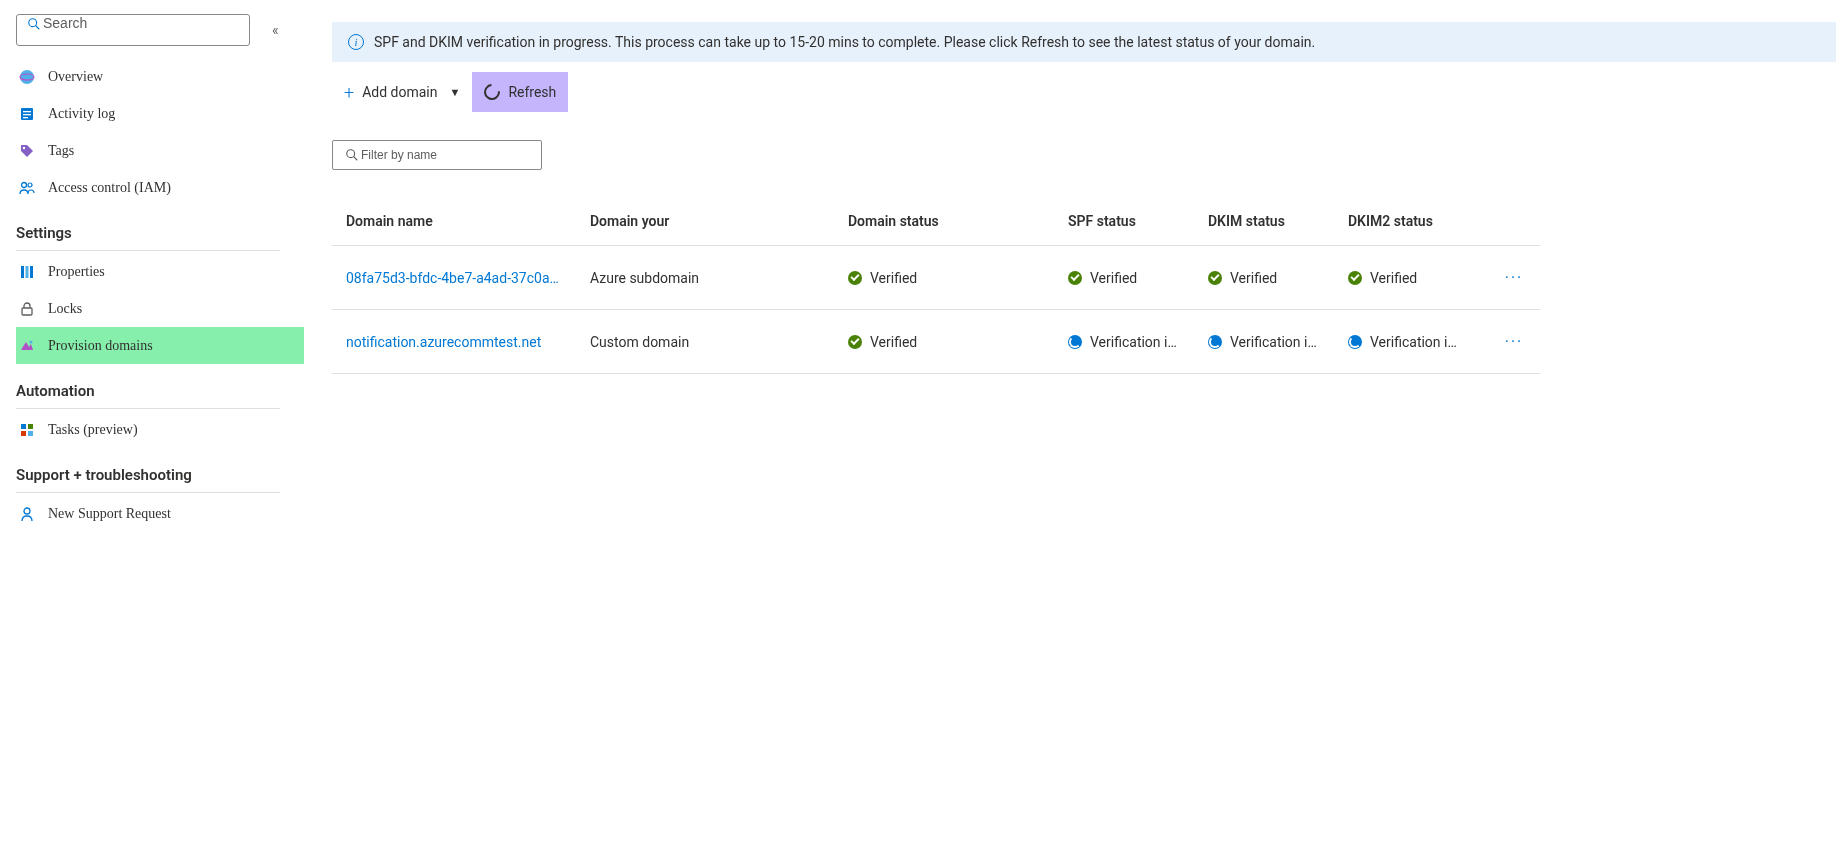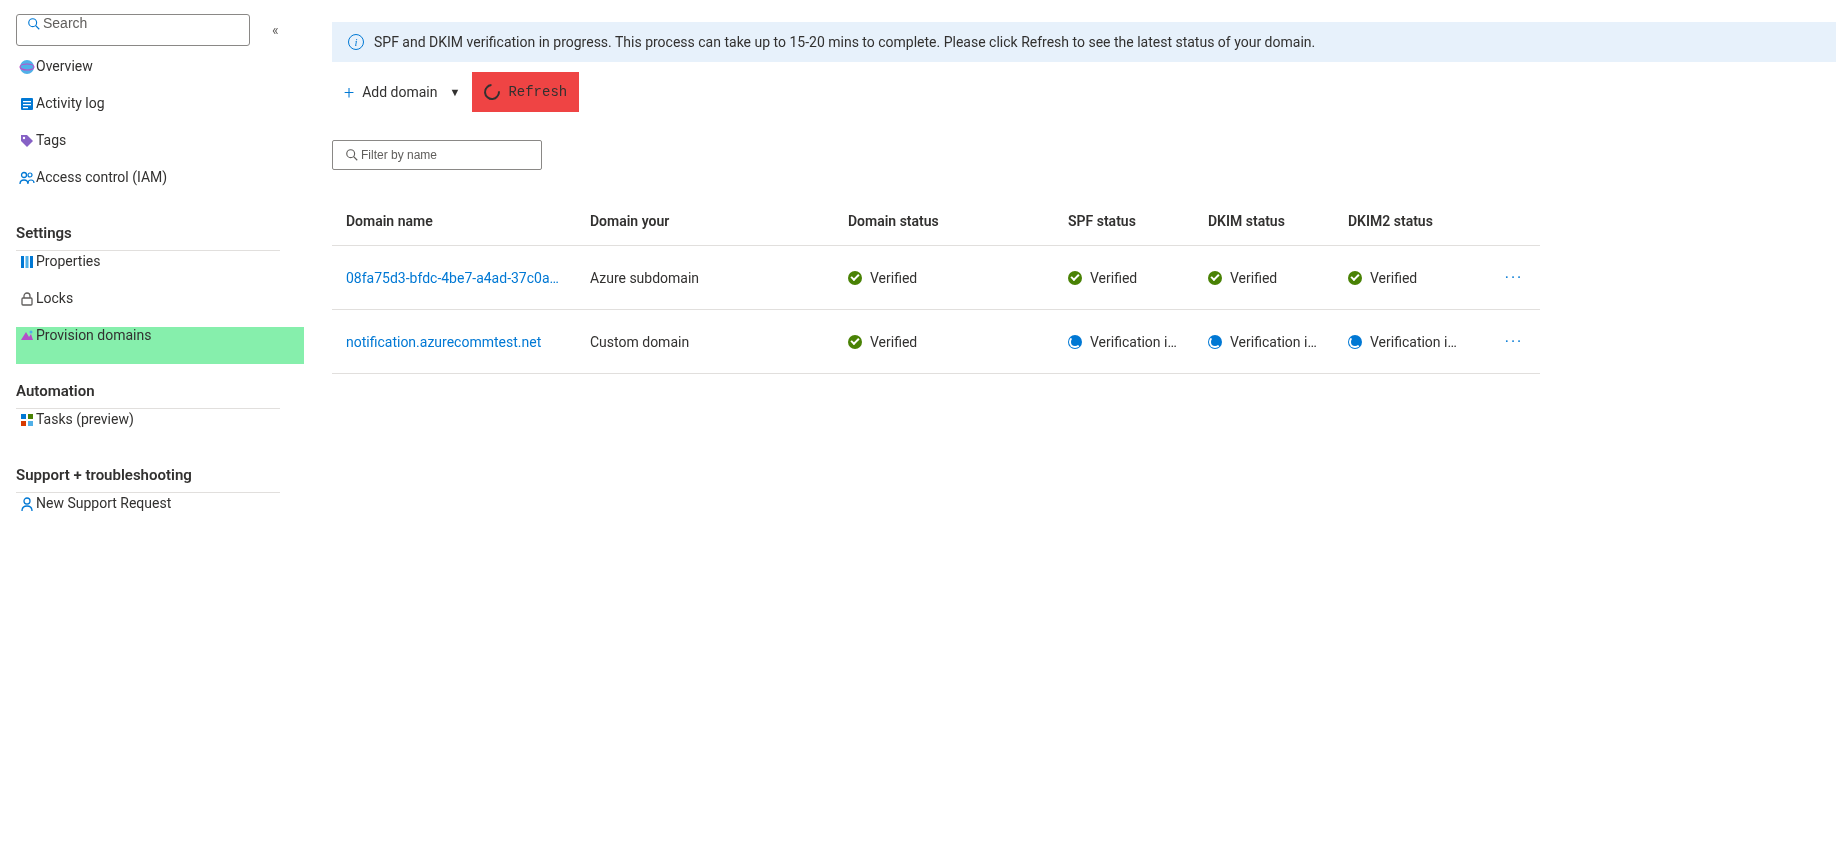--- a/index.html
+++ b/index.html
@@ -41,24 +41,26 @@
   color: #323130;
 }
 .search-box input::placeholder { color: #605e5c; }
 .collapse-btn {
   color: #605e5c;
   cursor: pointer;
   font-size: 14px;
 }
 .nav-item {
   display: flex;
-  align-items: flex-start;
+  align-items: center;
   height: 37px;
   padding-left: 2px;
   cursor: pointer;
+  gap: 12px;
+  font-family: Liberation Serif, serif;
 }
 .nav-item.active { background: #86efac; }
 .nav-icon {
   width: 18px;
   height: 18px;
   display: flex;
   align-items: center;
   justify-content: center;
   flex-shrink: 0;
 }
@@ -100,21 +102,21 @@
 }
 .tb-btn {
   display: flex;
   align-items: center;
   height: 40px;
   padding: 0 12px;
   cursor: pointer;
   gap: 8px;
   font-size: 14px;
 }
-.tb-btn.hover { background: #ef4444; font-family: Liberation Mono, monospace; }
+.tb-btn.hover { background: #c4b5fd; }
 .chev-down { font-size: 11px; color: #323130; margin-left: 4px; }
 .plus-icon { color: #0078d4; font-size: 18px; font-weight: 300; }
 .refresh-icon {
   width: 16px; height: 16px; border: 2px solid #323130; border-radius: 50%;
   border-top-color: transparent;
   transform: rotate(40deg);
   position: relative;
 }
 .filter-row { margin-top: 28px; }
 .filter-box {

